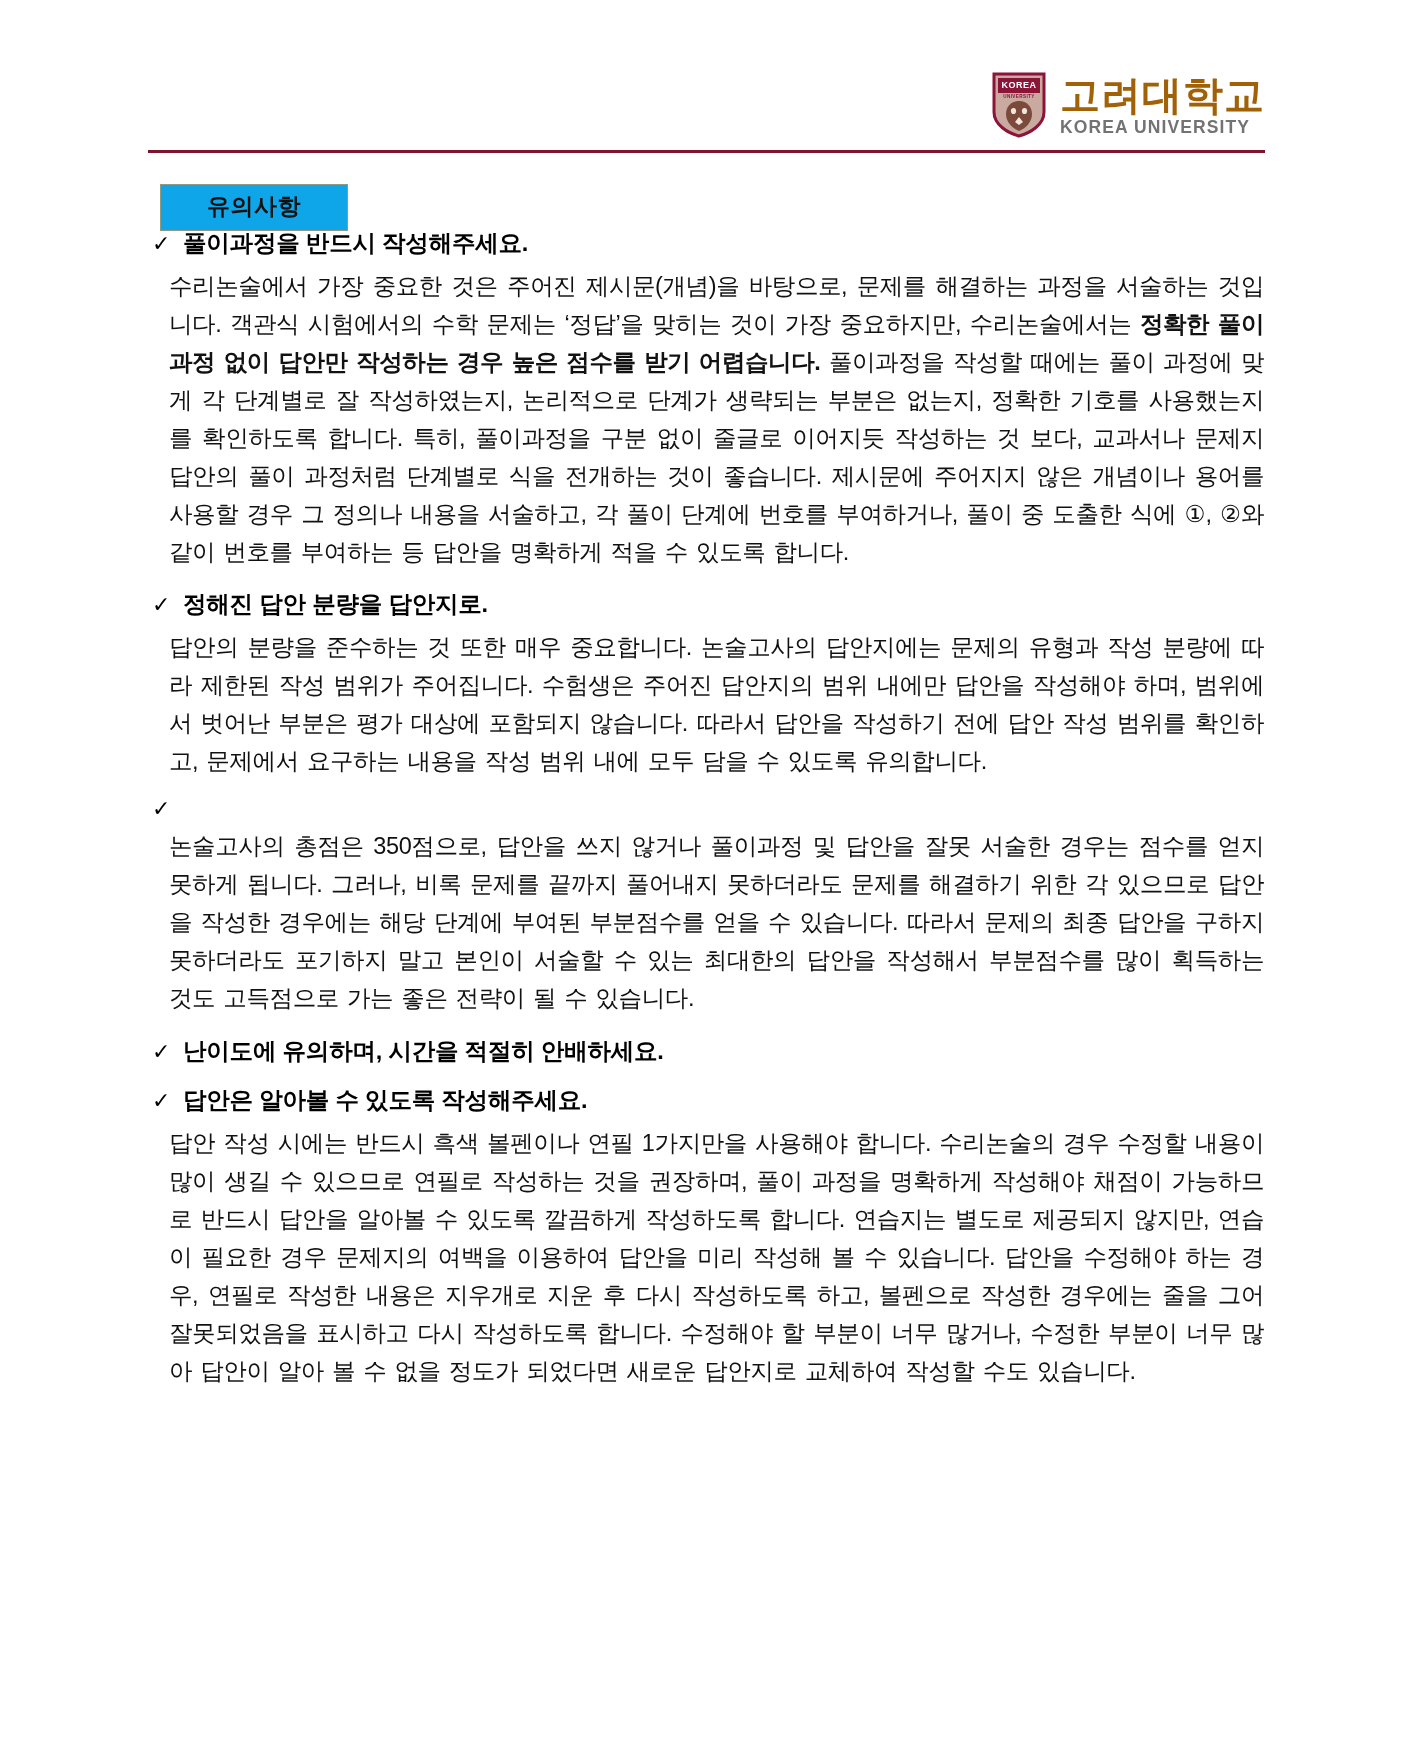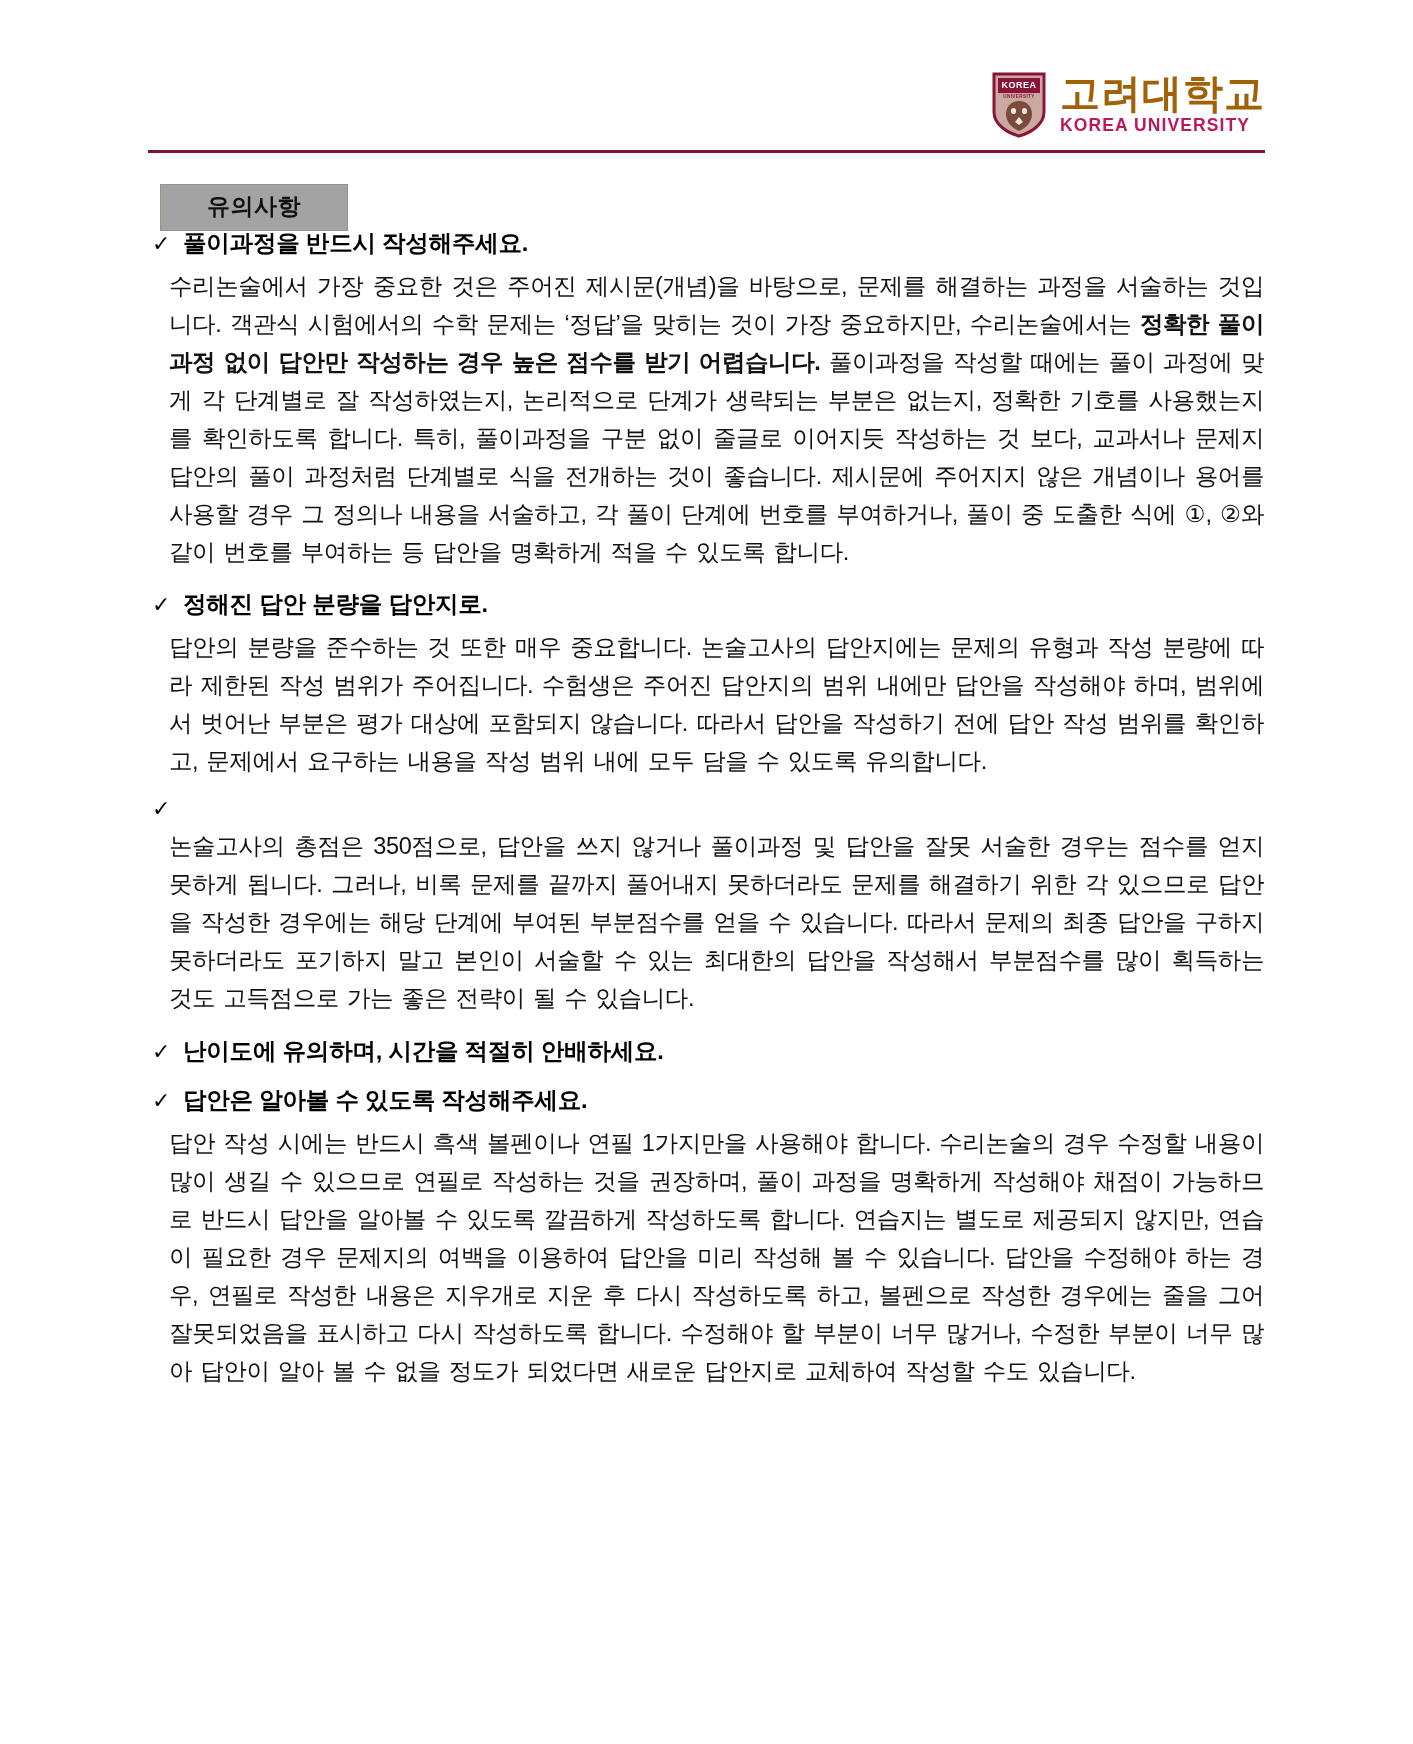--- a/index.html
+++ b/index.html
@@ -22,21 +22,21 @@
     padding: 0;
     position: relative;
   }
 
   
   .header {
     position: absolute;
     top: 72px;
     right: 148px;
     display: flex;
-    align-items: flex-start;
+    align-items: center;
     gap: 14px;
   }
   .crest {
     width: 54px;
     height: 66px;
     position: relative;
     flex: 0 0 auto;
   }
   .crest svg { display: block; }
 
@@ -49,40 +49,40 @@
   .wordmark .ko {
     font-size: 40px;
     font-weight: bold;
     color: #a16207;
     letter-spacing: 1px;
     line-height: 1.05;
   }
   .wordmark .en {
     font-size: 17.5px;
     font-weight: bold;
-    color: #be185d;
+    color: #737373;
     letter-spacing: 1.1px;
     margin-top: 3px;
   }
 
   .rule {
     position: absolute;
     top: 150px;
     left: 148px;
     right: 148px;
     height: 3px;
     background: #7d1430;
   }
 
   
   .badge {
     position: absolute;
     top: 184px;
     left: 160px;
-    background: #a3a3a3;
+    background: #0ea5e9;
     border: 1px solid #8f9a86;
     padding: 6px 46px 8px 46px;
     font-size: 23px;
     font-weight: bold;
     color: #111;
     letter-spacing: 0.5px;
   }
 
   
   .content {

